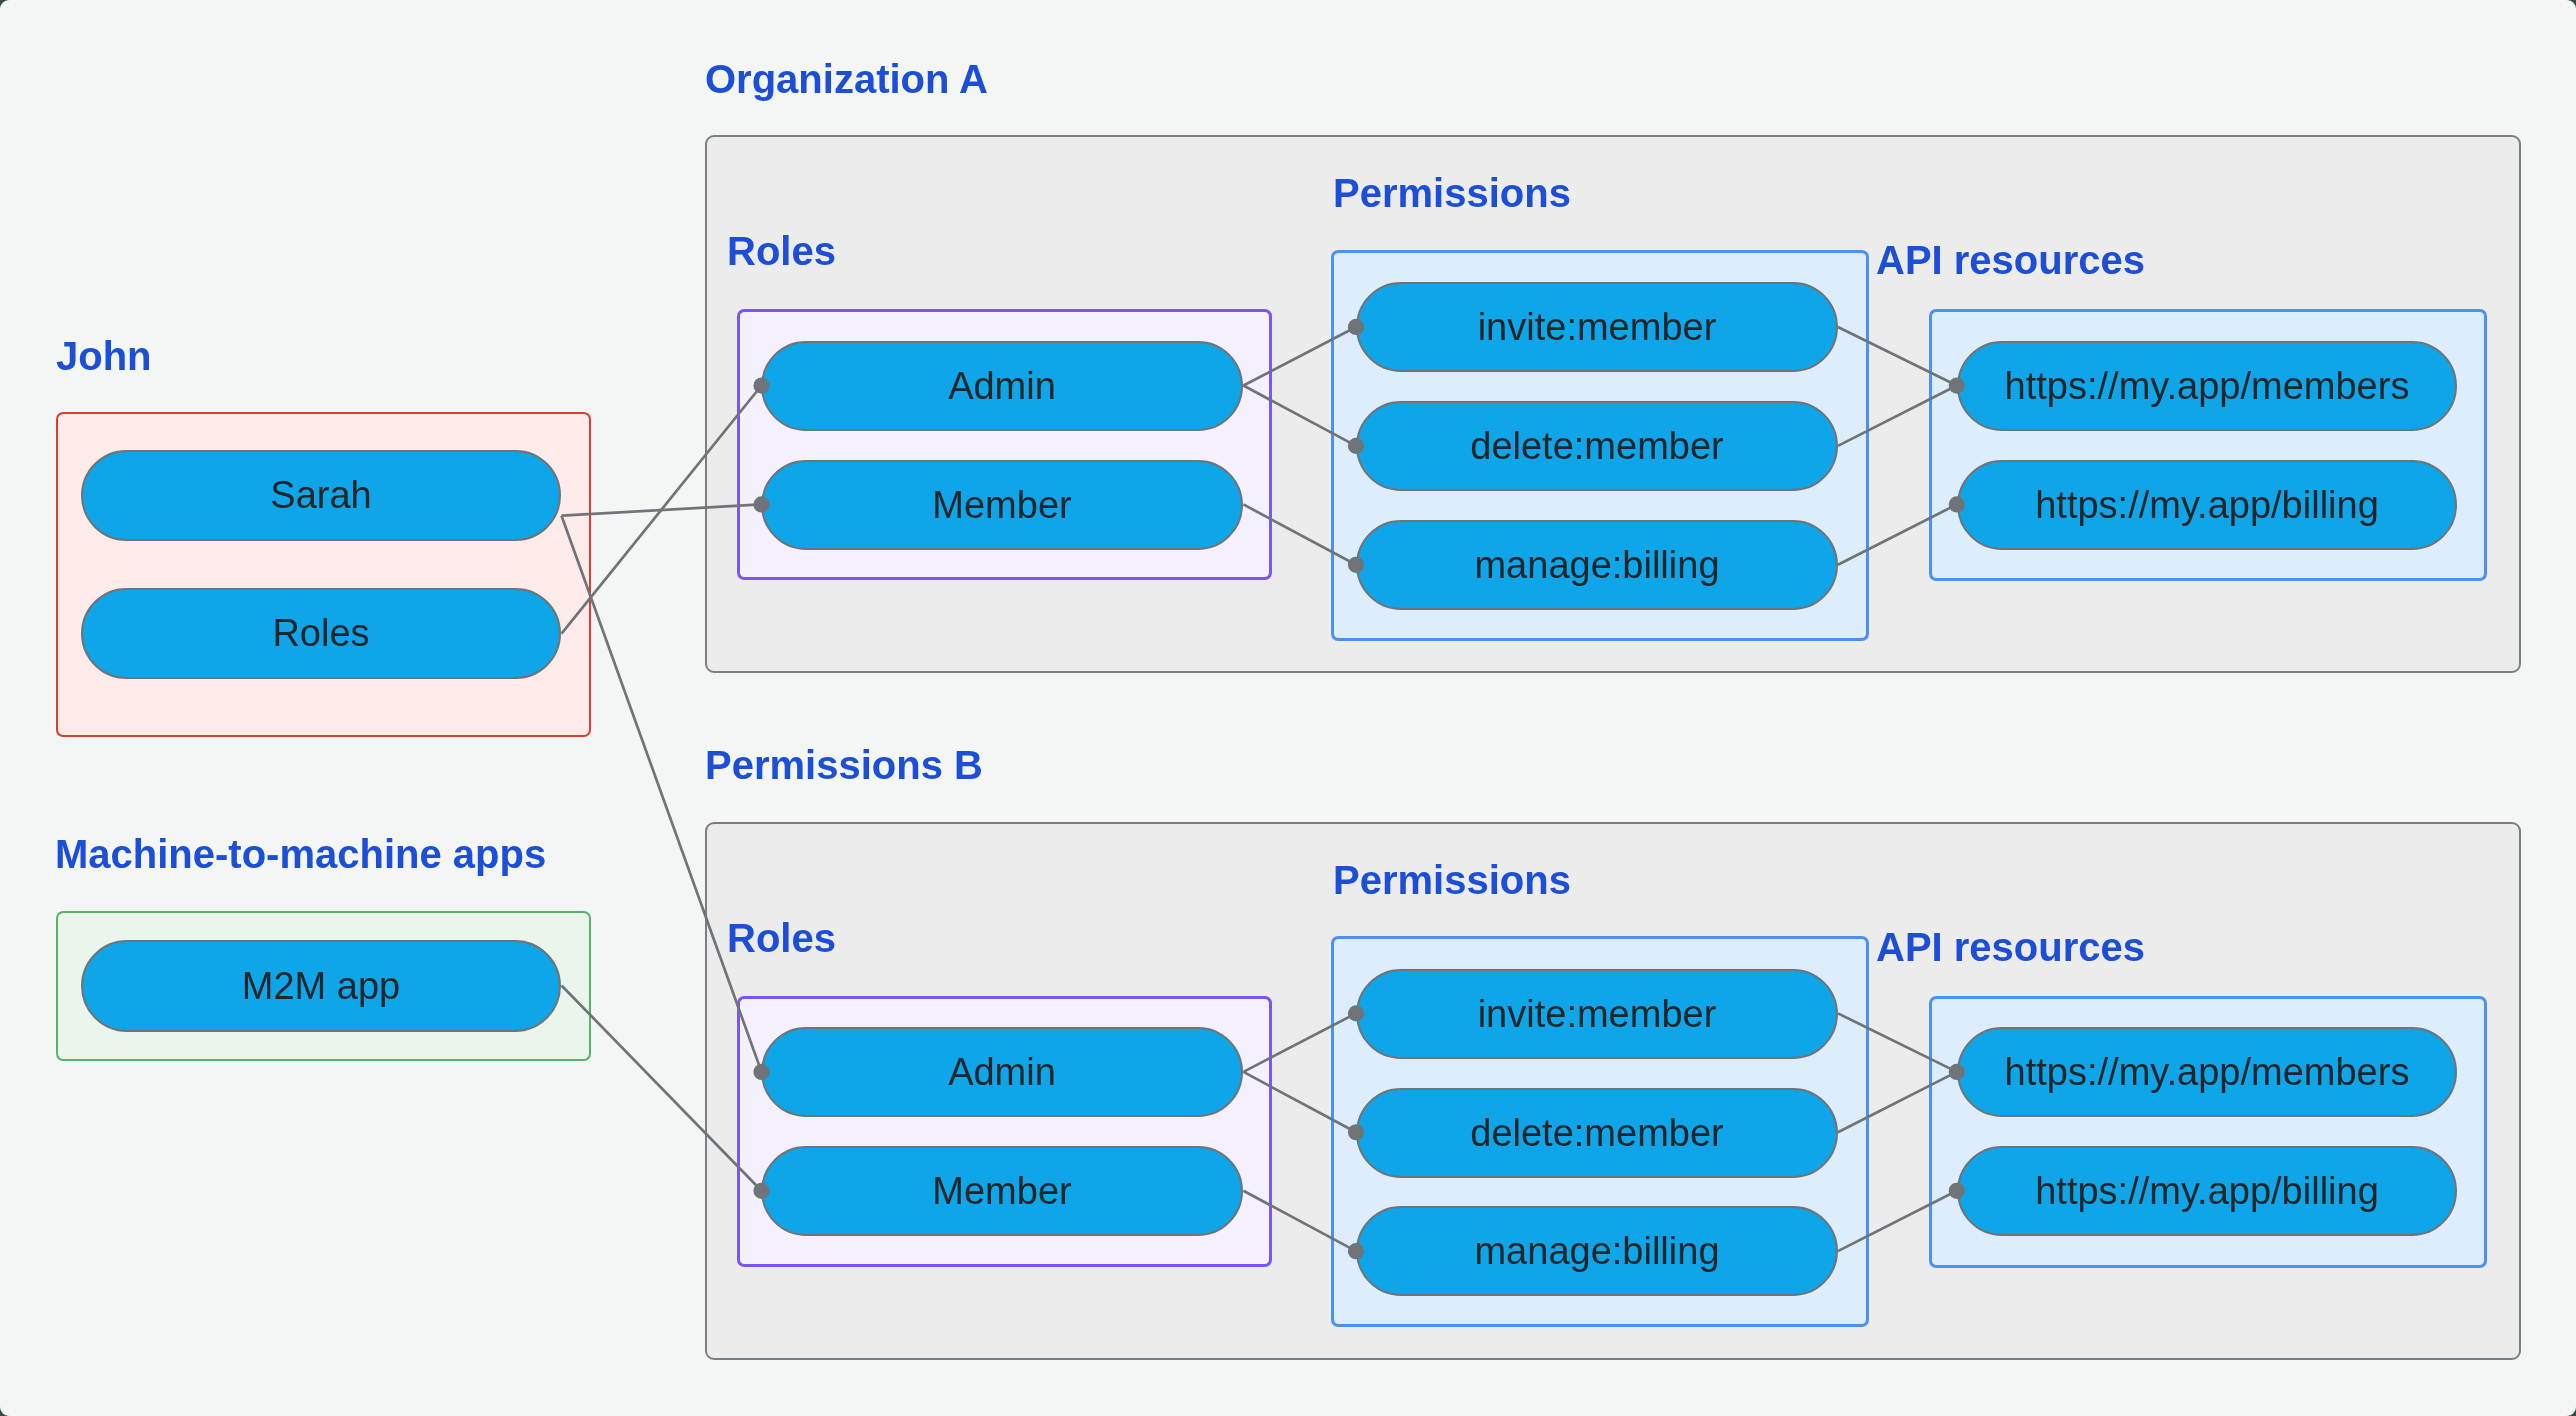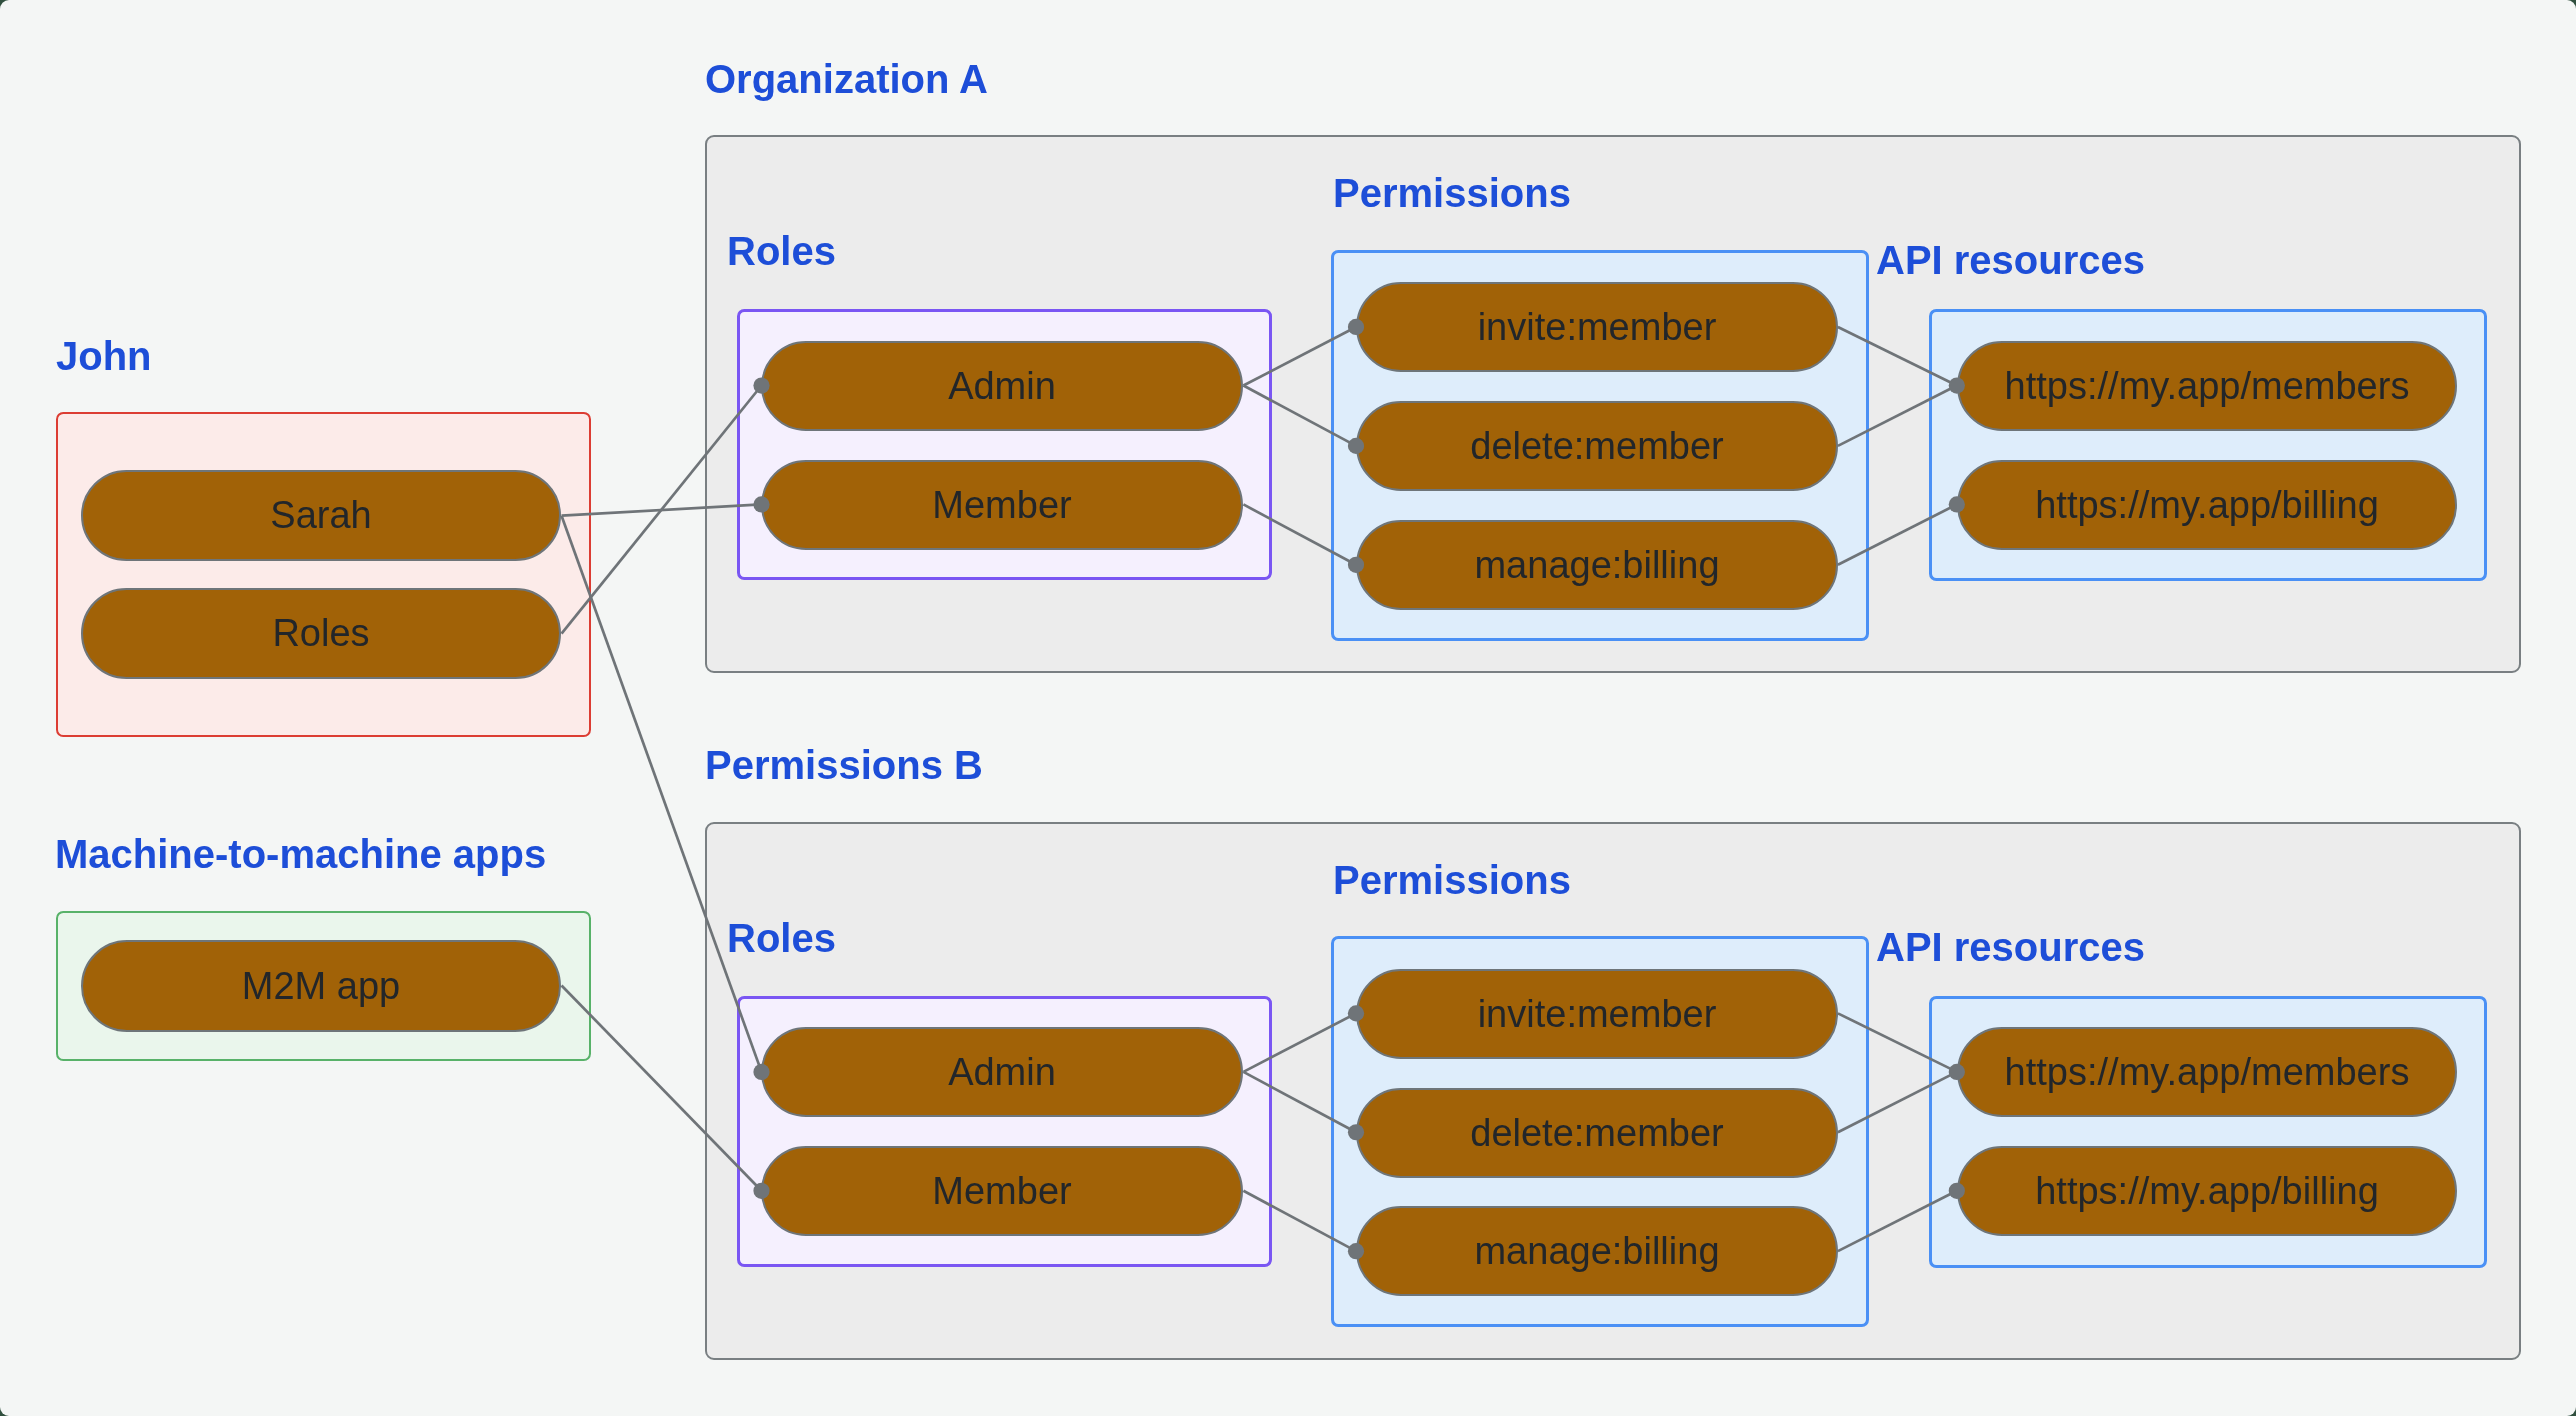--- a/index.html
+++ b/index.html
@@ -38,41 +38,41 @@
     background:#f5f0fe;border:3.6px solid #7a56f3;border-radius:7.2px;
   }
   .perm-box{
     background:#deedfb;border:3.6px solid #4a90f5;border-radius:7.2px;
   }
   .api-box{
     background:#deedfb;border:3.6px solid #4a90f5;border-radius:7.2px;
   }
   .pill{
     position:absolute;box-sizing:border-box;
-    background:#a16207;
+    background:#0ea5e9;
     border:2.7px solid #6e7579;
     border-radius:900px;
     display:flex;align-items:center;justify-content:center;
     font-size:38px;
     color:#22262a;
     white-space:nowrap;
   }
   #edge-layer{
     position:absolute;left:0;top:0;width:2576px;height:1416px;
     pointer-events:none;z-index:50;
   }
 </style>
 </head>
 <body>
 
 <div id="surface">
 
   <div class="grp-label" style="left:56px;top:333px;">John</div>
   <div class="box users-box"></div>
-  <div class="pill" style="left: 81px; top: 470px; width: 480px; height: 91px;">Sarah</div>
+  <div class="pill" style="left: 81px; top: 450px; width: 480px; height: 91px;">Sarah</div>
   <div class="pill" style="left: 81px; top: 588px; width: 480px; height: 91px;">Roles</div>
 
   <div class="grp-label" style="left:55px;top:831px;">Machine-to-machine apps</div>
   <div class="box m2m-box"></div>
   <div class="pill" style="left: 81px; top: 940px; width: 480px; height: 92px;">M2M app</div>
 
   <div class="grp-label" style="left:705px;top:56px;">Organization A</div>
   <div class="box org-box" style="left:705px;top:135px;width:1816px;height:538px;"></div>
   <div class="grp-label" style="left:727px;top:228px;">Roles</div>
   <div class="box roles-box" style="left:737px;top:309px;width:535px;height:271px;"></div>

